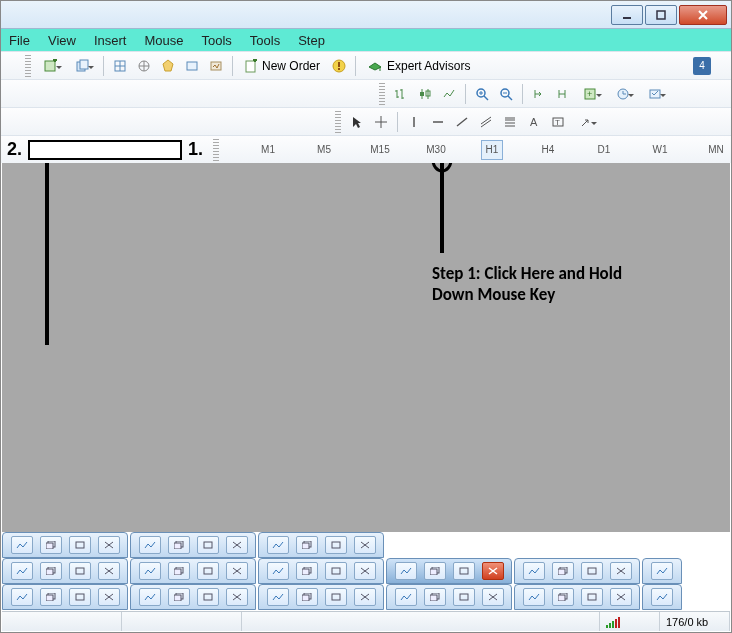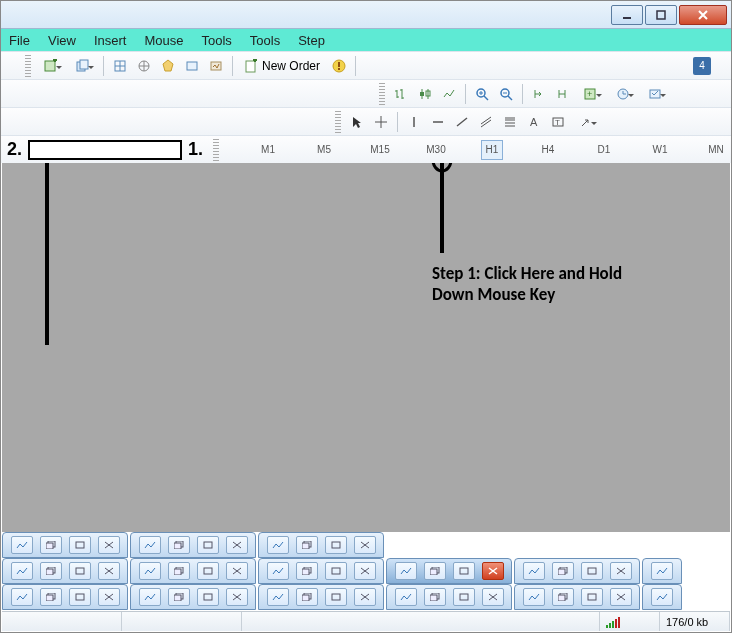--- a/index.html
+++ b/index.html
@@ -151,20 +151,27 @@
     <span>New Order</span>
   </span>
   <span class="tbtn">
       <svg width="14" height="14">
         <circle cx="7" cy="7" r="6" fill="#f2d24a" stroke="#c8a020"></circle>
         <rect x="6" y="3" width="2" height="5" fill="#905010"></rect>
         <rect x="6" y="9" width="2" height="2" fill="#905010"></rect>
       </svg>
     </span>
   <span class="sep"></span>
+  <span class="txtbtn">
+    <svg width="16" height="14">
+        <path d="M2 8 L8 4 L14 8 L8 11 Z" fill="#4aa850" stroke="#2a7830"></path>
+        <line x1="13" y1="8" x2="13" y2="12" stroke="#2a7830"></line>
+      </svg>
+    <span>Expert Advisors</span>
+  </span>
   <span style="flex:1"></span>
   <span class="tinybadge">4</span>
 </div>
 
 <div class="toolbar-row right">
   <span class="grip"></span>
   <span class="tbtn">
       <svg width="14" height="14">
         <path d="M3 3 V11 M3 4 H1 M3 10 H5 M8 2 V12 M8 3 H6 M8 11 H10" stroke="#4a8a4a"></path>
       </svg>

